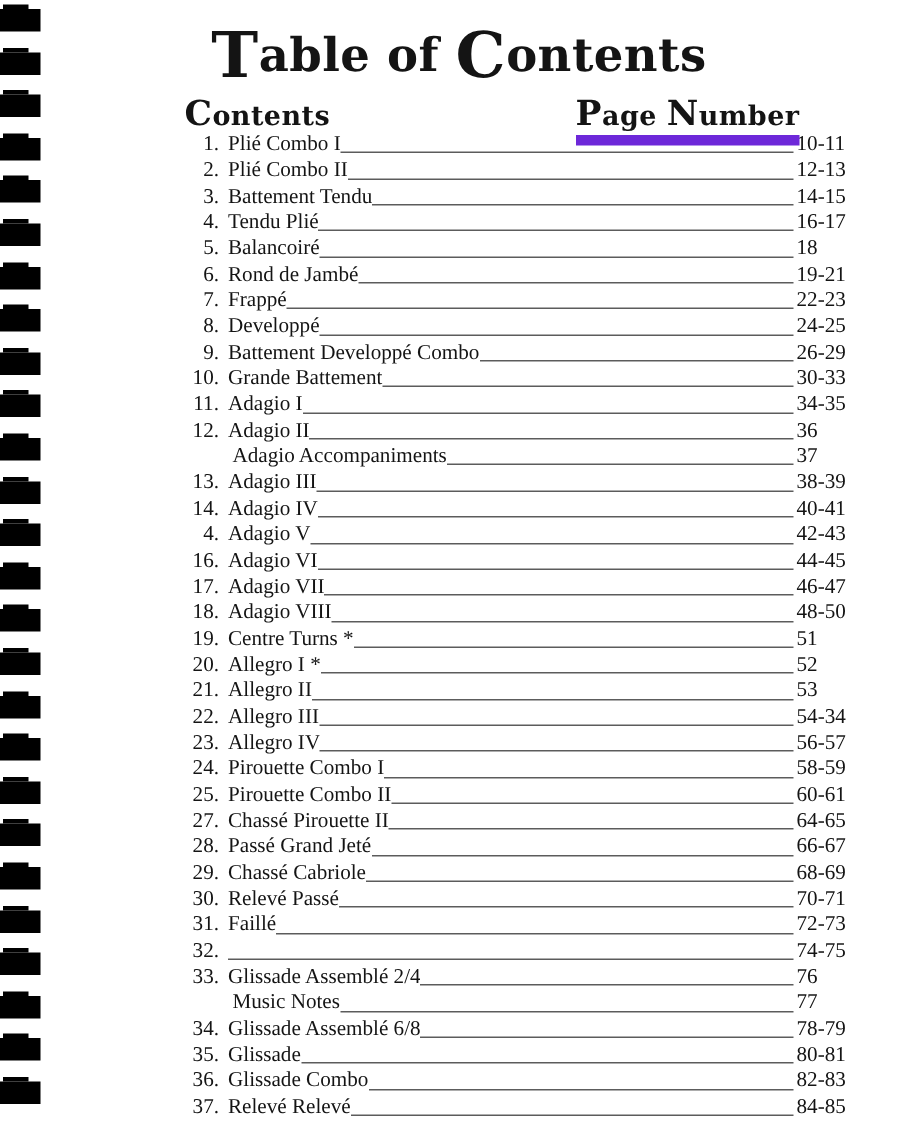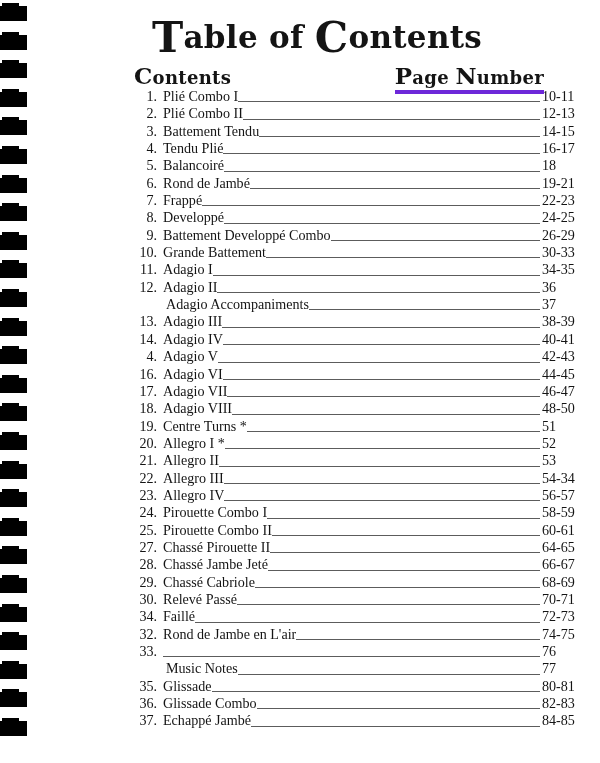--- a/index.html
+++ b/index.html
@@ -37,21 +37,21 @@
     left: 2px;
     top: -3px;
     width: 17px;
     height: 3px;
     background: #000000;
   }
 
   
   #page {
     position: absolute;
-    left: 34px;
+    left: 23px;
     top: 0;
     width: 566px;
     height: 655px;
   }
 
   .decor {
     font-family: "DejaVu Serif", "Liberation Serif", serif;
     font-weight: 700;
     letter-spacing: .3px;
   }
@@ -82,21 +82,21 @@
     left: 100px;
     top: 0;
     font-size: 18px;
   }
   #contents-head .swash { font-size: 23px; }
   #pagenum-head {
     position: absolute;
     right: 56px;
     top: 0;
     font-size: 18px;
-    border-bottom: 4px solid #6d28d9;
+    border-bottom: 7px solid #6d28d9;
     padding-bottom: 1px;
   }
   #pagenum-head .swash { font-size: 23px; }
 
   
   #toc {
     margin: 0;
     padding: 0 22px 0 96px;
     list-style: none;
   }
@@ -339,72 +339,78 @@
         <span class="pages">60-61</span>
       </li>
       <li class="row">
         <span class="num">27.</span>
         <span class="title-cell">Chassé Pirouette II</span>
         <span class="leader"></span>
         <span class="pages">64-65</span>
       </li>
       <li class="row">
         <span class="num">28.</span>
-        <span class="title-cell">Chassé Jambe Jeté</span>
+        <span class="title-cell">Passé Grand Jeté</span>
         <span class="leader"></span>
         <span class="pages">66-67</span>
       </li>
       <li class="row">
         <span class="num">29.</span>
         <span class="title-cell">Chassé Cabriole</span>
         <span class="leader"></span>
         <span class="pages">68-69</span>
       </li>
       <li class="row">
         <span class="num">30.</span>
         <span class="title-cell">Relevé Passé</span>
         <span class="leader"></span>
         <span class="pages">70-71</span>
       </li>
       <li class="row">
-        <span class="num">34.</span>
+        <span class="num">31.</span>
         <span class="title-cell">Faillé</span>
         <span class="leader"></span>
         <span class="pages">72-73</span>
       </li>
       <li class="row">
         <span class="num">32.</span>
-        <span class="title-cell">Rond de Jambe en L'air</span>
         <span class="leader"></span>
         <span class="pages">74-75</span>
       </li>
       <li class="row">
         <span class="num">33.</span>
+        <span class="title-cell">Glissade Assemblé 2/4</span>
         <span class="leader"></span>
         <span class="pages">76</span>
       </li>
       <li class="row bold sub">
         <span class="num"></span>
         <span class="title-cell">Music Notes</span>
         <span class="leader"></span>
         <span class="pages">77</span>
       </li>
       <li class="row">
+        <span class="num">34.</span>
+        <span class="title-cell">Glissade Assemblé 6/8</span>
+        <span class="leader"></span>
+        <span class="pages">78-79</span>
+      </li>
+      <li class="row">
         <span class="num">35.</span>
         <span class="title-cell">Glissade</span>
         <span class="leader"></span>
         <span class="pages">80-81</span>
       </li>
       <li class="row">
         <span class="num">36.</span>
         <span class="title-cell">Glissade Combo</span>
         <span class="leader"></span>
         <span class="pages">82-83</span>
       </li>
       <li class="row">
         <span class="num">37.</span>
-        <span class="title-cell">Echappé Jambé</span>
+        <span class="title-cell">Relevé Relevé</span>
         <span class="leader"></span>
         <span class="pages">84-85</span>
       </li>
     </ul>
 
 </div>
 
 </body></html>

